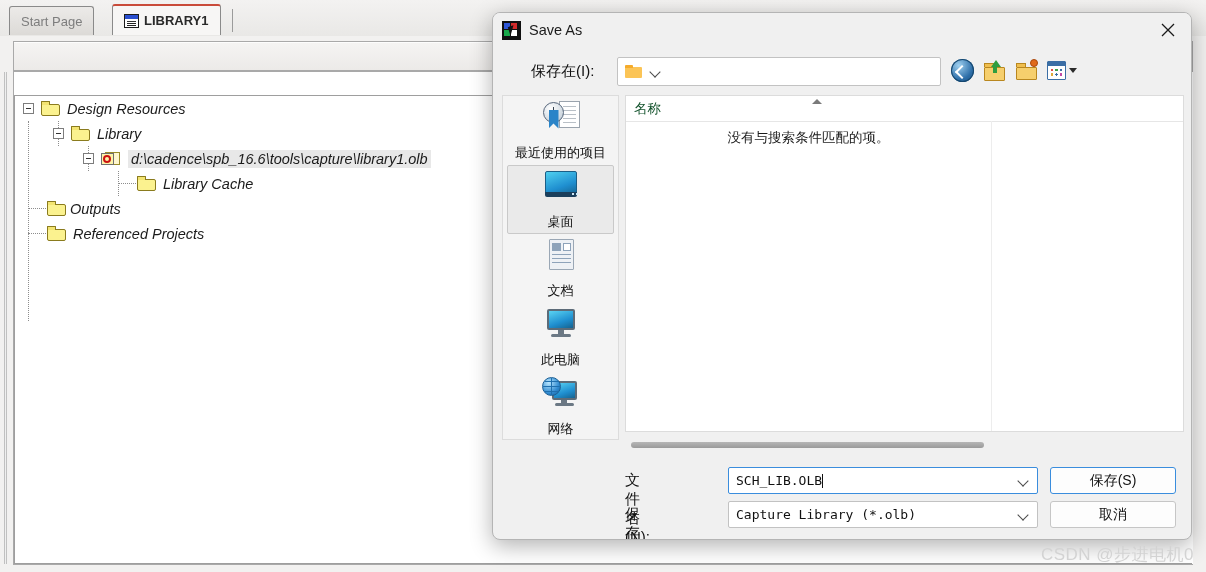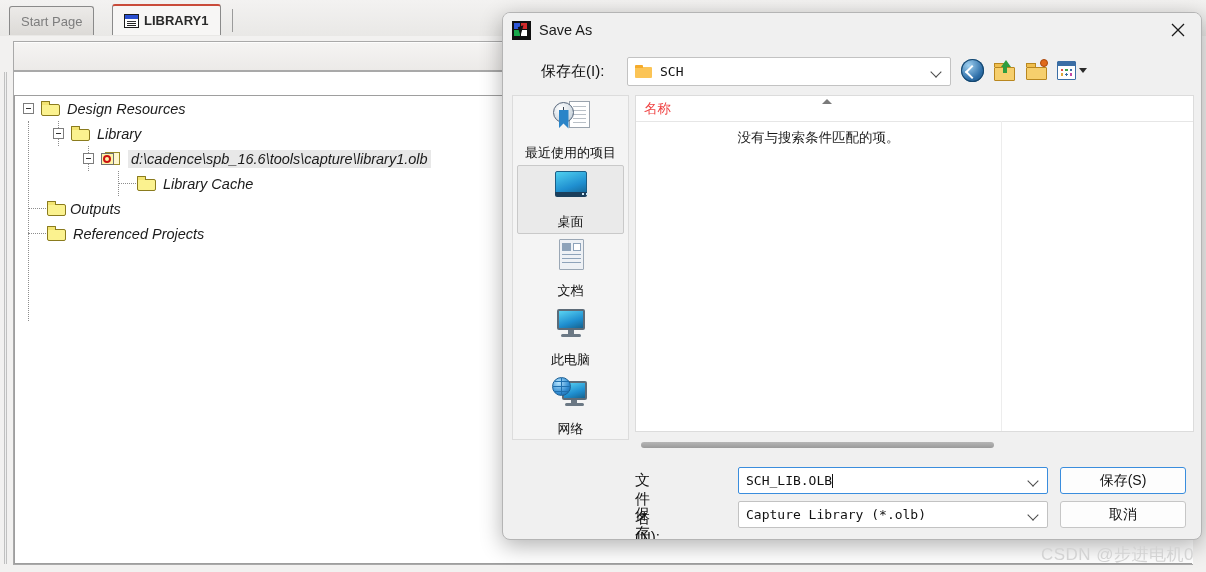--- a/index.html
+++ b/index.html
@@ -86,21 +86,21 @@
   .olbico b{position:absolute;left:0px;top:2px;width:13px;height:12px;background:#fdf3a8;
             border:1px solid #6f6f6f;box-sizing:border-box;}
   .olbico s{position:absolute;left:2px;top:4px;width:8px;height:8px;border:2px solid #cc1111;
             border-radius:50%;box-sizing:border-box;text-decoration:none;}
   .guide{position:absolute;border-left:1px dotted #8d8d8d;}
   .guideh{position:absolute;border-top:1px dotted #8d8d8d;}
 
   
   #dlg{position:absolute;left:492px;top:12px;width:700px;height:528px;
        background:#f0f0f0;border:1px solid #b4b4b4;border-radius:8px;
-       box-shadow:0 6px 22px rgba(0,0,0,.30);box-sizing:border-box;overflow:hidden;margin-left:10px;}
+       box-shadow:0 6px 22px rgba(0,0,0,.30);box-sizing:border-box;overflow:hidden;}
   #dlgtitle{position:absolute;left:0;top:0;right:0;height:34px;background:#f0f0f0;
             display:flex;align-items:center;padding:0 0 0 9px;}
   #dlgicon{width:17px;height:17px;position:relative;flex:none;margin-right:8px;
            background:#101010;border:1px solid #101010;overflow:hidden;}
   #dlgicon .p1{position:absolute;left:1px;top:1px;width:6px;height:6px;background:#2e56d6;}
   #dlgicon .p2{position:absolute;left:8px;top:1px;width:6px;height:6px;background:#d22a2a;}
   #dlgicon .p3{position:absolute;left:1px;top:8px;width:6px;height:6px;background:#18a84a;}
   #dlgicon .p4{position:absolute;left:8px;top:8px;width:6px;height:6px;background:#ffffff;}
   #dlgicon .cur{position:absolute;left:6px;top:4px;width:0;height:0;
                 border-left:6px solid #111;border-bottom:9px solid transparent;
@@ -213,21 +213,21 @@
                   border:1px solid #1a5f96;box-sizing:border-box;overflow:hidden;}
   .ico-net .globe:after{content:"";position:absolute;left:-2px;top:8px;width:23px;height:1.4px;
                         background:#1f6fae;box-shadow:0 -5px 0 0 #1f6fae,0 5px 0 0 #1f6fae;}
   .ico-net .globe:before{content:"";position:absolute;left:8px;top:-2px;width:1.4px;height:23px;background:#1f6fae;}
 
   #filelist{position:absolute;left:132px;top:82px;width:559px;height:337px;
             background:#ffffff;border:1px solid #dcdcdc;box-sizing:border-box;overflow:hidden;}
   #fl-header{position:absolute;left:0;top:0;right:0;height:25px;background:#fff;
              border-bottom:1px solid #e6e6e6;}
   .fl-col{position:absolute;top:0;height:25px;display:flex;align-items:center;
-          font-size:13.5px;color:#ef4444;padding-left:8px;box-sizing:border-box;}
+          font-size:13.5px;color:#14532d;padding-left:8px;box-sizing:border-box;}
   #fl-col-name{left:0;width:365px;}
   #fl-col-date{left:365px;width:194px;border-left:1px solid #e6e6e6;}
   #sortcaret{position:absolute;left:186px;top:3px;width:0;height:0;
              border-left:5px solid transparent;border-right:5px solid transparent;
              border-bottom:5px solid #7a7a7a;}
   #fl-divider{position:absolute;left:365px;top:25px;width:1px;bottom:0;background:#ededed;}
   #fl-empty{position:absolute;left:0;top:33px;width:365px;text-align:center;
             font-size:13.5px;color:#1b1b1b;}
 
   #hscroll{position:absolute;left:138px;top:428px;width:360px;height:8px;}
@@ -366,21 +366,20 @@
     </span>
   </div>
 
   <div id="saveinrow">
     <span id="saveinlabel" class="lbl-cn">保存在(I):</span>
     <div id="saveincombo">
       <span class="fi">
           <i></i>
           <b></b>
         </span>
-      <span class="val">SCH</span>
       <span class="chev"></span>
     </div>
 
     <div id="navicons">
       <span class="navbtn back-ico"></span>
       <span class="navbtn upf-ico">
           <i></i>
           <b></b>
           <s></s>
           <u></u>

